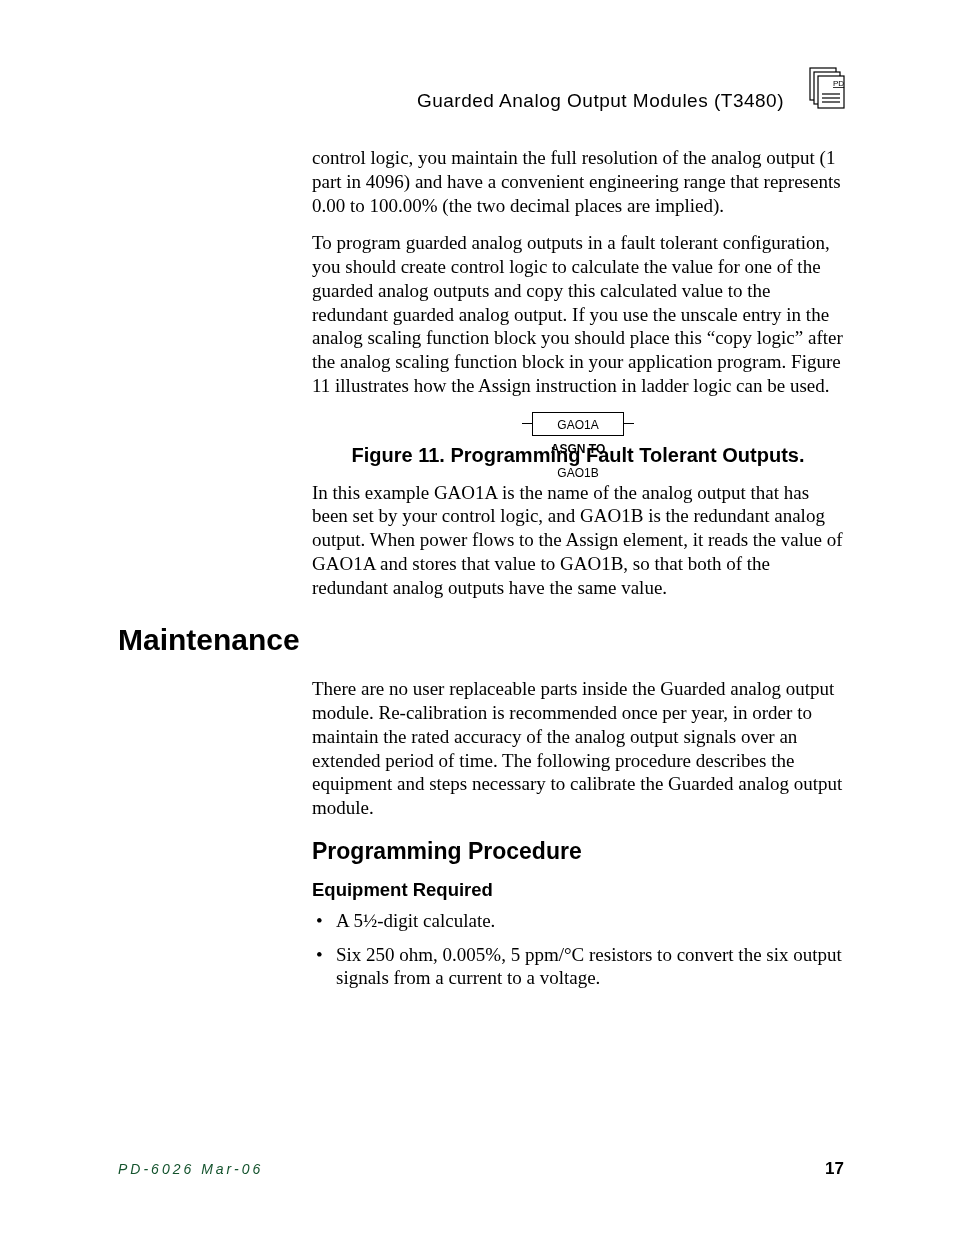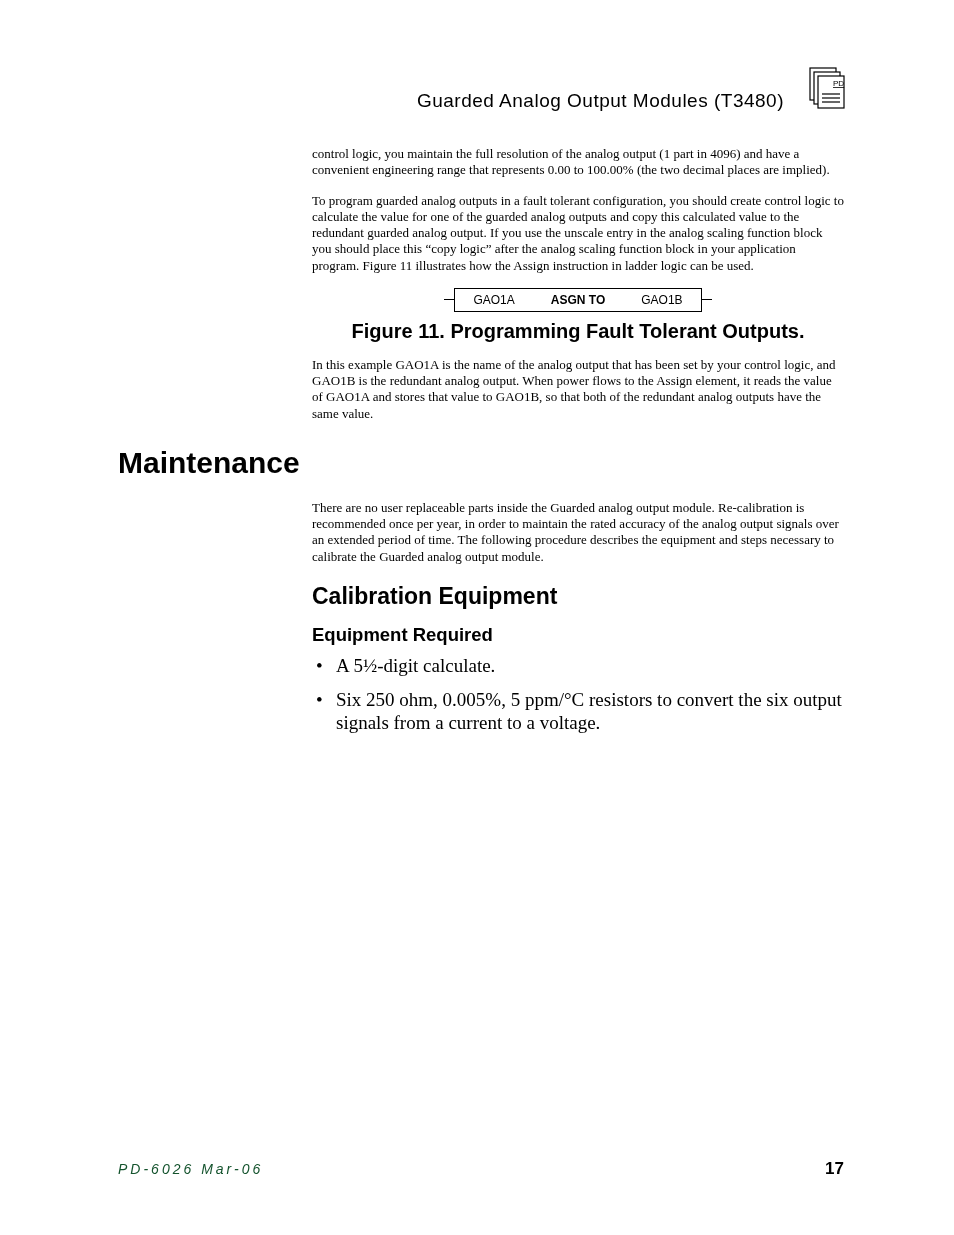--- a/index.html
+++ b/index.html
@@ -34,21 +34,21 @@
     right: -4px;
     top: -20px;
     width: 48px;
     height: 48px;
   }
   .content-col {
     margin-left: 194px;
     width: 532px;
   }
   .body-text {
-    font-size: 13px;
+    font-size: 19px;
     line-height: 1.25;
     margin-bottom: 14px;
     text-align: left;
   }
   .sub-head {
     font-family: Arial, Helvetica, sans-serif;
     font-weight: bold;
     font-size: 18.5px;
     margin-bottom: 8px;
   }
@@ -63,20 +63,21 @@
     align-items: center;
     font-family: Arial, Helvetica, sans-serif;
     font-size: 12px;
   }
   .ladder-stub { width: 10px; height: 1px; background: #000; }
   .ladder-box {
     border: 1px solid #000;
     display: flex;
     align-items: center;
     height: 24px;
+    flex-direction: column;
   }
   .ladder-cell {
     padding: 0 18px;
     line-height: 24px;
   }
   .ladder-mid { font-weight: bold; }
   .fig-caption {
     font-family: Liberation Sans, sans-serif;
     font-weight: bold;
     font-size: 20px;
@@ -175,21 +176,21 @@
       </div>
     </div>
     <p class="fig-caption">Figure 11.  Programming Fault Tolerant Outputs.</p>
 
     <p class="body-text">In this example GAO1A is the name of the analog output that has been set by your control logic, and GAO1B is the redundant analog output.  When power flows to the Assign element, it reads the value of GAO1A and stores that value to GAO1B, so that both of the redundant analog outputs have the same value.</p>
 
     <h2 class="section-head">Maintenance</h2>
 
     <p class="body-text">There are no user replaceable parts inside the Guarded analog output module.  Re-calibration is recommended once per year, in order to maintain the rated accuracy of the analog output signals over an extended period of time.  The following procedure describes the equipment and steps necessary to calibrate the Guarded analog output module.</p>
 
-    <h3 class="subsection-head">Calibration Equipment</h3>
+    <h3 class="subsection-head">Programming Procedure</h3>
 
     <p class="sub-head">Equipment Required</p>
 
     <ul class="equip">
       <li>A 5½-digit calculate.</li>
       <li>Six 250 ohm, 0.005%, 5 ppm/°C resistors to convert the six output signals from a current to a voltage.</li>
     </ul>
 
   </div>
 

